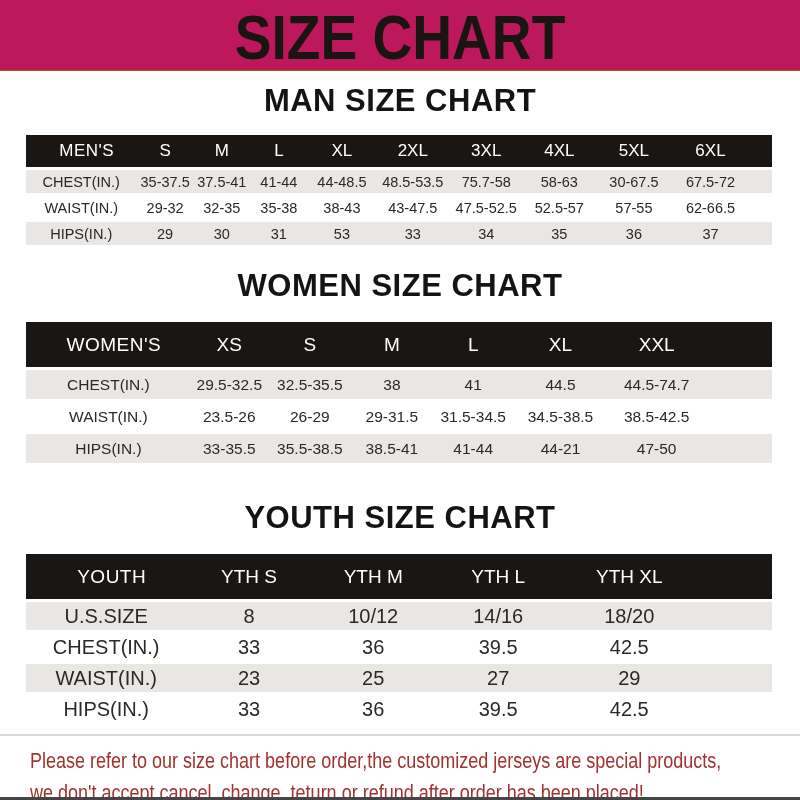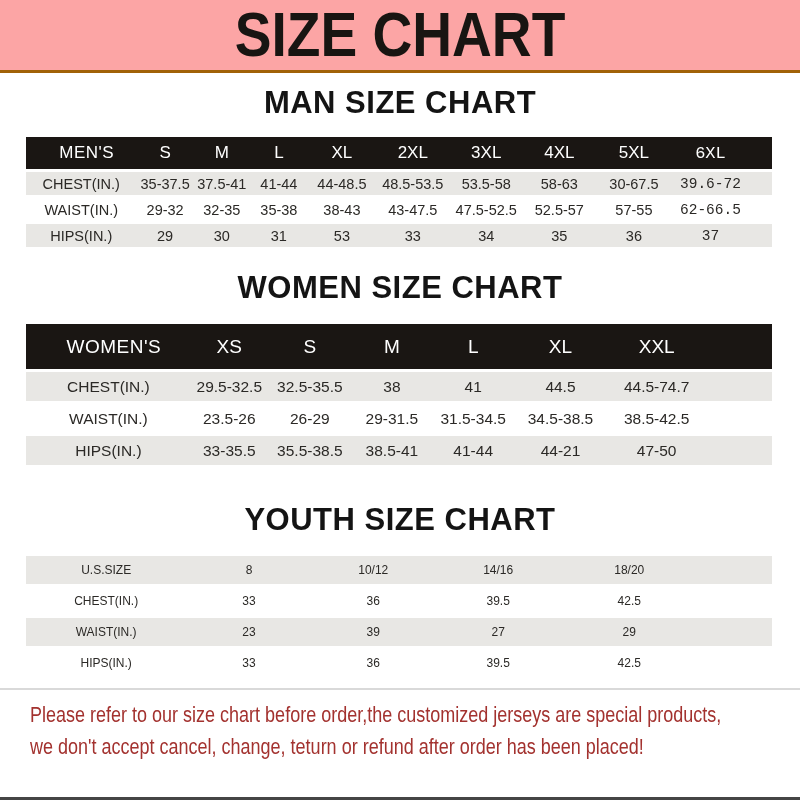--- a/index.html
+++ b/index.html
@@ -7,23 +7,23 @@
     width: 800px; height: 800px;
     background: #ffffff;
     font-family: "Liberation Sans", sans-serif;
     overflow: hidden;
     position: relative;
   }
 
   
   .banner {
     height: 70px;
-    background: #fca5a5;
-    border-bottom: 3px solid #a16207;
-    display: flex; align-items: flex-start; justify-content: center;
+    background: #be185d;
+    border-bottom: 1px solid #a16207;
+    display: flex; align-items: flex-end; justify-content: center;
   }
   .banner-title {
     font-size: 58px; font-weight: bold; color: #181512;
     letter-spacing: 0px; transform: scale(0.95, 1.08);
     white-space: nowrap;
   }
 
   
   .section-heading {
     margin: 0; text-align: center;
@@ -61,27 +61,27 @@
   .men-table   th.corner { font-size: 22px; }
   .women-table th.corner { font-size: 24px; }
   .youth-table th.corner { font-size: 24px; }
 
   .size-table td {
     text-align: center; color: #2B2926;
     overflow: hidden; white-space: nowrap;
   }
   .men-table   td { height: 21px; font-size: 14.5px; }
   .women-table td { height: 27px; font-size: 15.5px; }
-  .youth-table td { height: 26px; font-size: 12px; }
+  .youth-table td { height: 26px; font-size: 20px; }
 
   .row-gray  td { background: #E8E7E4; }
   .row-white td { background: #ffffff; }
 
   
-  .men-table   td.last, .men-table   th.last { padding-right: 24px; font-family: Liberation Mono, monospace; }
+  .men-table   td.last, .men-table   th.last { padding-right: 24px; }
   .women-table td.last, .women-table th.last { padding-right: 66px; }
   .youth-table td.last, .youth-table th.last { padding-right: 76px; }
 
   
   .footer-note {
     margin-top: 8px;
     border-top: 2px solid #D9D9D9;
     padding: 9px 0 0 30px;
     color: #A3322F;
   }
@@ -131,24 +131,24 @@
     <th>5XL</th>
     <th class="last">6XL</th>
   </tr>
   <tr class="row-gray">
     <td>CHEST(IN.)</td>
     <td>35-37.5</td>
     <td>37.5-41</td>
     <td>41-44</td>
     <td>44-48.5</td>
     <td>48.5-53.5</td>
-    <td>53.5-58</td>
+    <td>75.7-58</td>
     <td>58-63</td>
     <td>30-67.5</td>
-    <td class="last">39.6-72</td>
+    <td class="last">67.5-72</td>
   </tr>
   <tr class="row-white">
     <td>WAIST(IN.)</td>
     <td>29-32</td>
     <td>32-35</td>
     <td>35-38</td>
     <td>38-43</td>
     <td>43-47.5</td>
     <td>47.5-52.5</td>
     <td>52.5-57</td>
@@ -226,38 +226,45 @@
 
 <table class="size-table youth-table mt-youth">
   <colgroup>
     <col style="width:21.5%">
       <col style="width:16.8%">
       <col style="width:16.5%">
     <col style="width:17%">
       <col style="width:28.2%">
   </colgroup>
   <tbody>
+      <tr class="head">
+    <th class="corner">YOUTH</th>
+    <th>YTH S</th>
+    <th>YTH M</th>
+    <th>YTH L</th>
+    <th class="last">YTH XL</th>
+  </tr>
   <tr class="row-gray">
     <td>U.S.SIZE</td>
     <td>8</td>
     <td>10/12</td>
     <td>14/16</td>
     <td class="last">18/20</td>
   </tr>
   <tr class="row-white">
     <td>CHEST(IN.)</td>
     <td>33</td>
     <td>36</td>
     <td>39.5</td>
     <td class="last">42.5</td>
   </tr>
   <tr class="row-gray">
     <td>WAIST(IN.)</td>
     <td>23</td>
-    <td>39</td>
+    <td>25</td>
     <td>27</td>
     <td class="last">29</td>
   </tr>
   <tr class="row-white">
     <td>HIPS(IN.)</td>
     <td>33</td>
     <td>36</td>
     <td>39.5</td>
     <td class="last">42.5</td>
   </tr>

